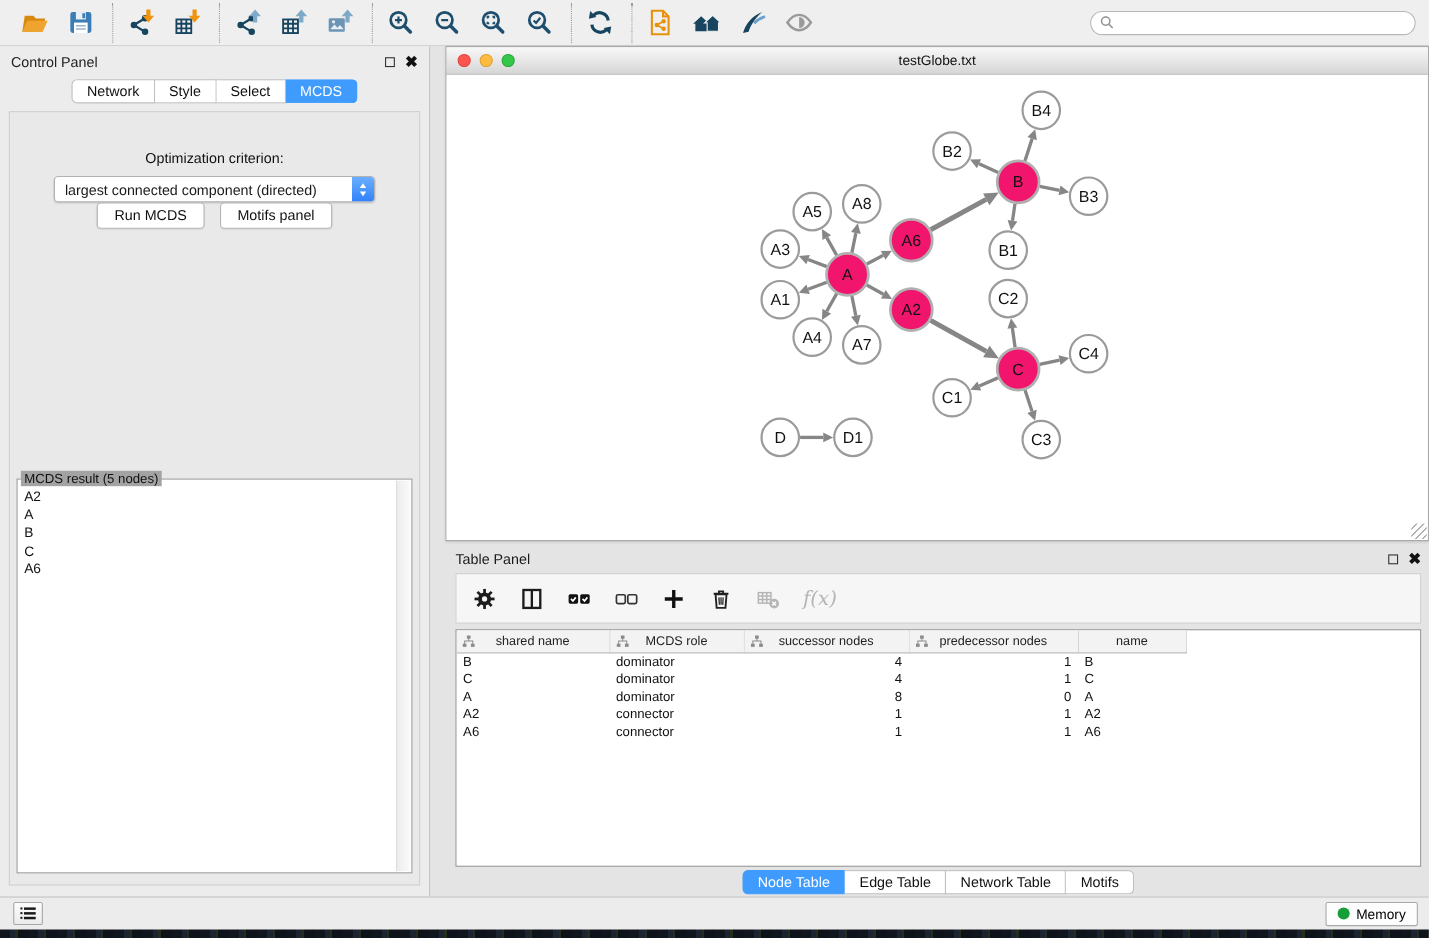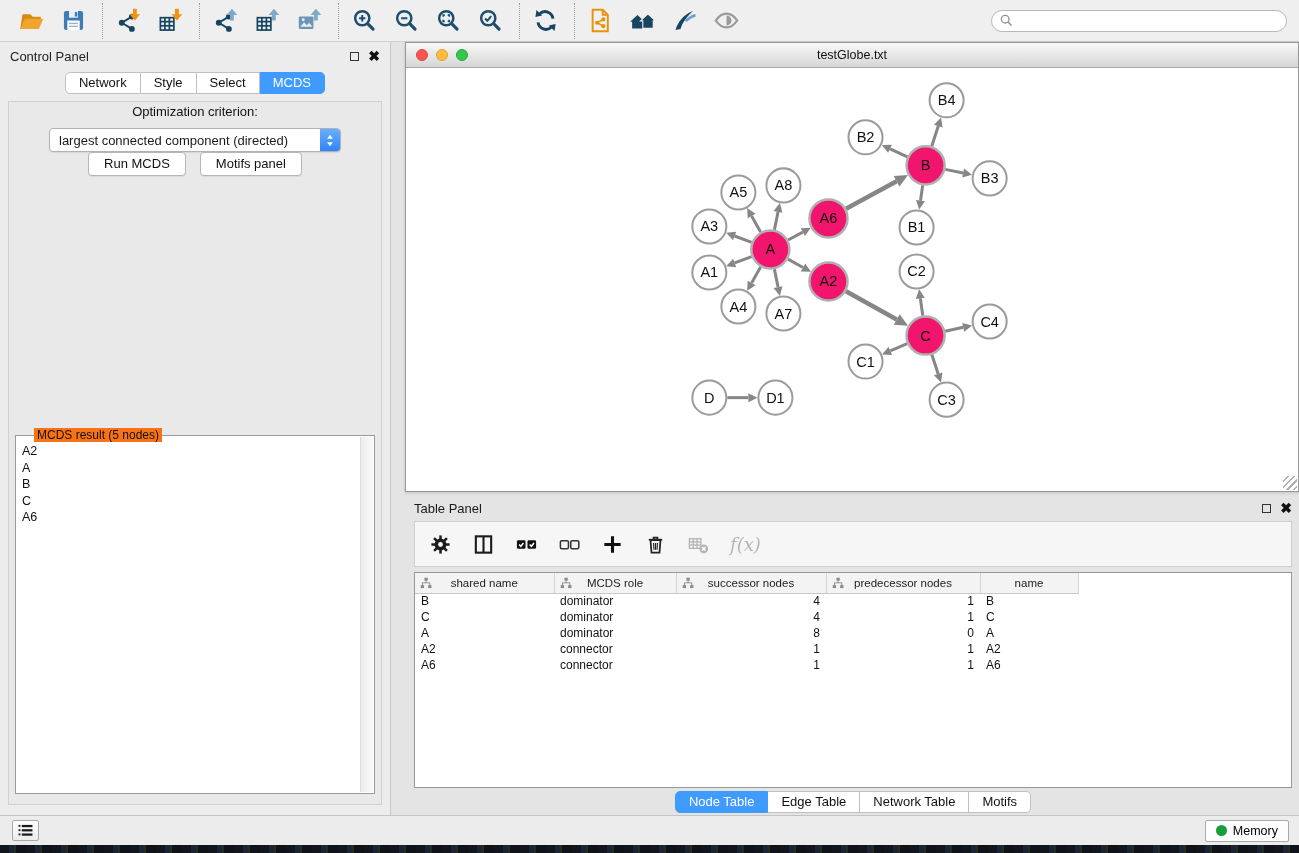--- a/index.html
+++ b/index.html
@@ -36,28 +36,28 @@
   .panel-header .ph-title { font-size:13px; color:#222; flex:1; }
   .ph-icons { display:flex; align-items:center; gap:9px; }
   .float-ic { width:9px; height:9px; border:1.5px solid #333; display:inline-block; }
   .close-ic { font-size:14px; font-weight:bold; color:#111; line-height:10px; }
   .cp-tabs { display:flex; justify-content:center; padding:2px 0 4px; }
   .seg { background:#fff; border:1px solid #c0c0c0; border-left:none; padding:2px 13px 3px; font-size:13px; color:#111; cursor:pointer; }
   .seg:first-child { border-left:1px solid #c0c0c0; border-radius:5px 0 0 5px; }
   .seg:last-child { border-radius:0 5px 5px 0; }
   .seg.sel { background:#3f9bfd; border-color:#3f9bfd; color:#fff; }
   .cp-inner { flex:1; margin:3px 8px 10px; background:#e9e9e9; border:1px solid #d0d0d0; position:relative; }
-  .opt-label { text-align:center; margin-top:2px; font-size:13px; color:#111; }
+  .opt-label { text-align:center; margin-top:34px; font-size:13px; color:#111; }
   .select { margin:9px 40px 0; height:24px; background:#fff; border:1px solid #b2b2b2; border-radius:4px; display:flex; align-items:stretch; cursor:pointer; box-shadow:0 1px 1px rgba(0,0,0,.08); }
   .select-text { flex:1; display:flex; align-items:center; padding:0 9px; font-size:13px; white-space:nowrap; overflow:hidden; }
   .select-stepper { width:20px; background:linear-gradient(#6aaefe,#3183fb); border-radius:0 3px 3px 0; display:flex; align-items:center; justify-content:center; }
   .cp-buttons { display:flex; justify-content:center; gap:14px; }
   .mac-btn { background:#fff; border:1px solid #b6b6b6; border-radius:4px; padding:3px 15px 4px; font-size:13px; color:#111; cursor:pointer; box-shadow:0 1px 1px rgba(0,0,0,.07); font-family:"Liberation Sans",sans-serif; }
   .result-fieldset { position:absolute; left:6px; right:6px; top:333px; bottom:10px; border:1px solid #9a9a9a; background:#fff; }
-  .result-legend { position:absolute; top:-8px; left:18px; background:#f97316; padding:0 3px; font-size:12px; color:#111; }
+  .result-legend { position:absolute; top:-8px; left:3px; background:#a3a3a3; padding:0 3px; font-size:12px; color:#111; }
   .result-list { position:absolute; inset:7px 14px 1px 1px; overflow:hidden; font-size:12.5px; }
   .result-item { padding:1px 5px; line-height:14.5px; color:#111; }
   .result-scroll { position:absolute; top:1px; bottom:1px; right:1px; width:13px; background:linear-gradient(to right,#ededed,#fafafa); border-left:1px solid #dcdcdc; }
 
   
   .right-area { flex:1; min-width:0; display:flex; flex-direction:column; padding-left:14px; }
   .network-window { height:450px; border:1px solid #979797; background:#fff; display:flex; flex-direction:column; box-shadow:0 1px 3px rgba(0,0,0,.15); }
   .net-titlebar { height:25px; background:linear-gradient(#f8f8f8,#d6d6d6); border-bottom:1px solid #aaa; position:relative; display:flex; align-items:center; justify-content:center; flex:none; }
   .net-titlebar .lights { top:6px; left:10px; }
   .net-title { font-size:12.5px; color:#111; }

